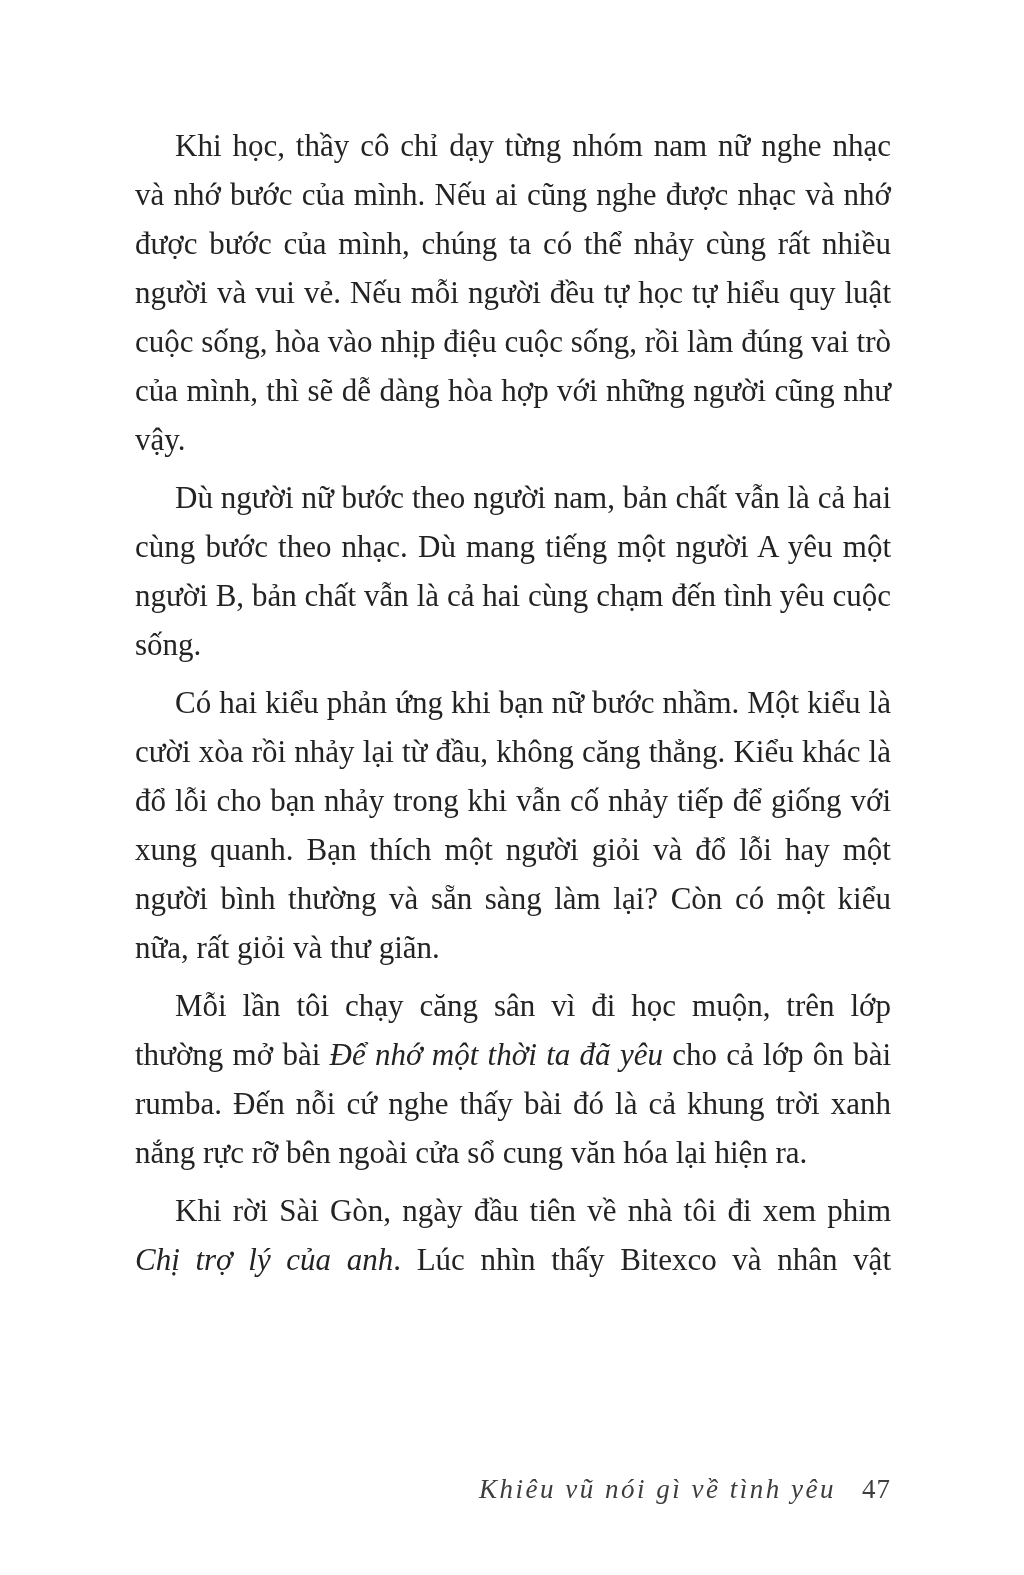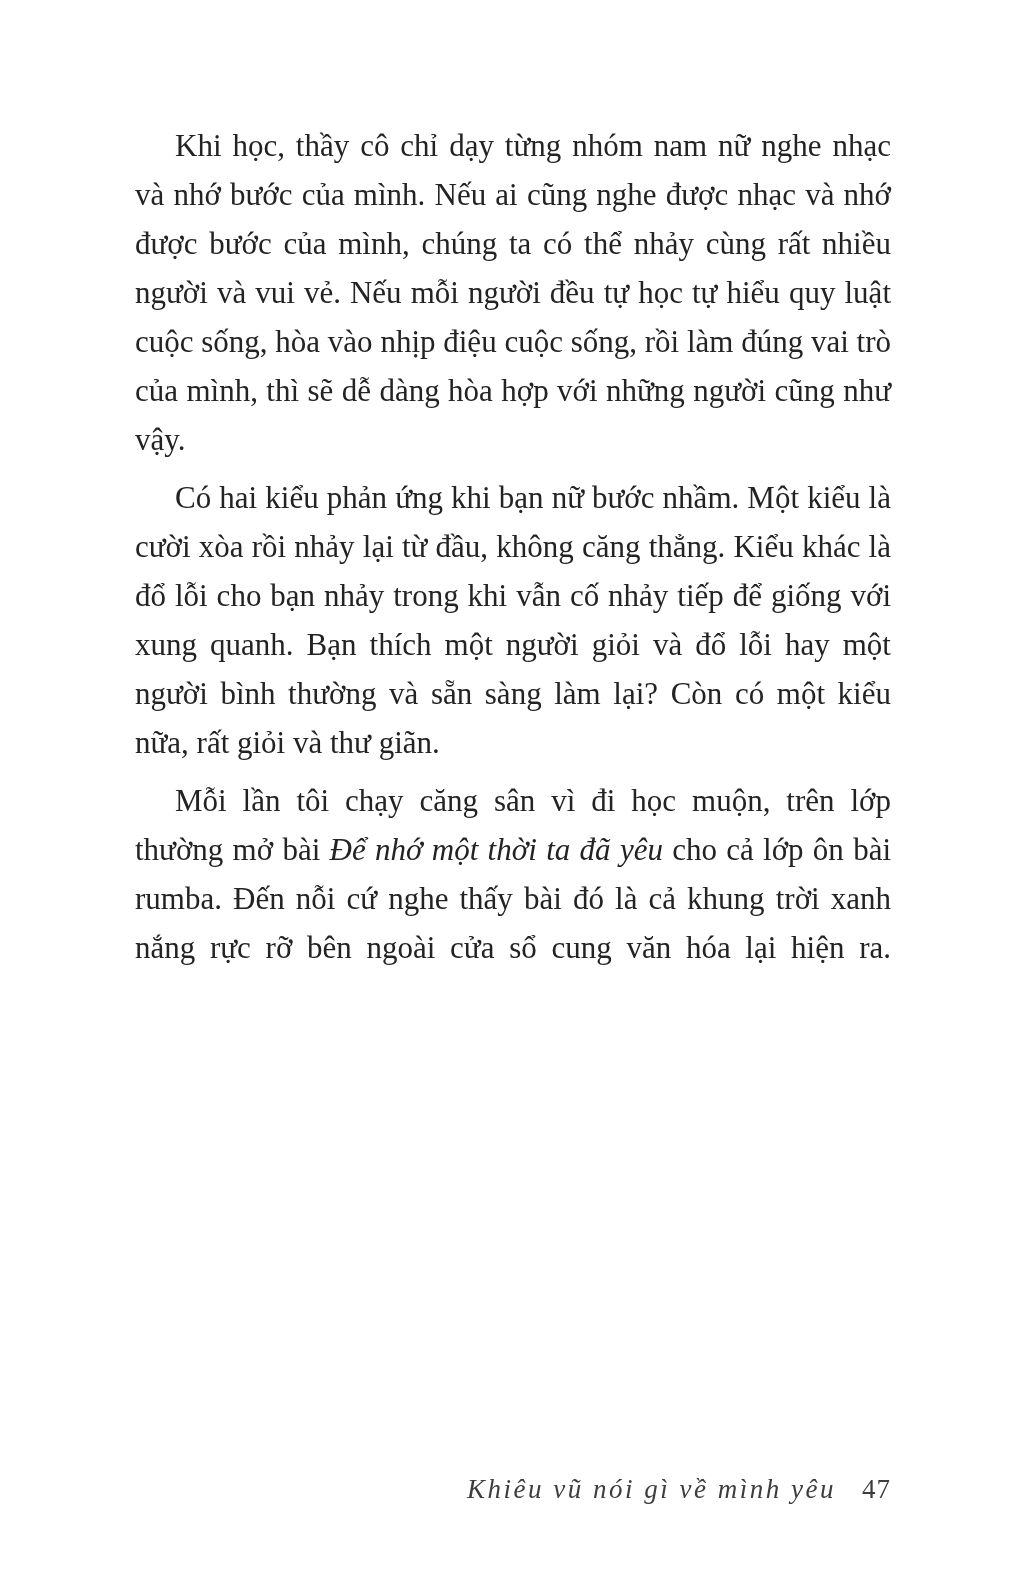--- a/index.html
+++ b/index.html
@@ -61,21 +61,23 @@
     margin-top: 36px;
   }
 </style>
 </head>
 <body>
 
 <div class="page">
 
   <div class="text-block">
       <p class="para"><span>Khi học, thầy cô chỉ dạy từng nhóm nam nữ nghe nhạc và nhớ bước của mình. Nếu ai cũng nghe được nhạc và nhớ được bước của mình, chúng ta có thể nhảy cùng rất nhiều người và vui vẻ. Nếu mỗi người đều tự học tự hiểu quy luật cuộc sống, hòa vào nhịp điệu cuộc sống, rồi làm đúng vai trò của mình, thì sẽ dễ dàng hòa hợp với những người cũng như vậy.</span></p>
+      <p class="para"><span>Dù người nữ bước theo người nam, bản chất vẫn là cả hai cùng bước theo nhạc. Dù mang tiếng một người A yêu một người B, bản chất vẫn là cả hai cùng chạm đến tình yêu cuộc sống.</span></p>
       <p class="para"><span>Có hai kiểu phản ứng khi bạn nữ bước nhầm. Một kiểu là cười xòa rồi nhảy lại từ đầu, không căng thẳng. Kiểu khác là đổ lỗi cho bạn nhảy trong khi vẫn cố nhảy tiếp để giống với xung quanh. Bạn thích một người giỏi và đổ lỗi hay một người bình thường và sẵn sàng làm lại? Còn có một kiểu nữa, rất giỏi và thư giãn.</span></p>
       <p class="para"><span>Mỗi lần tôi chạy căng sân vì đi học muộn, trên lớp thường mở bài </span><em>Để nhớ một thời ta đã yêu</em><span> cho cả lớp ôn bài rumba. Đến nỗi cứ nghe thấy bài đó là cả khung trời xanh nắng rực rỡ bên ngoài cửa sổ cung văn hóa lại hiện ra.</span></p>
+      <p class="para"><span>Khi rời Sài Gòn, ngày đầu tiên về nhà tôi đi xem phim </span><em>Chị trợ lý của anh</em><span>. Lúc nhìn thấy Bitexco và nhân vật</span></p>
     </div>
 
   <div class="footer">
-    <span class="running-title">Khiêu vũ nói gì về mình yêu</span><span class="page-number">47</span>
+    <span class="running-title">Khiêu vũ nói gì về tình yêu</span><span class="page-number">47</span>
   </div>
 
 </div>
 
 </body></html>

